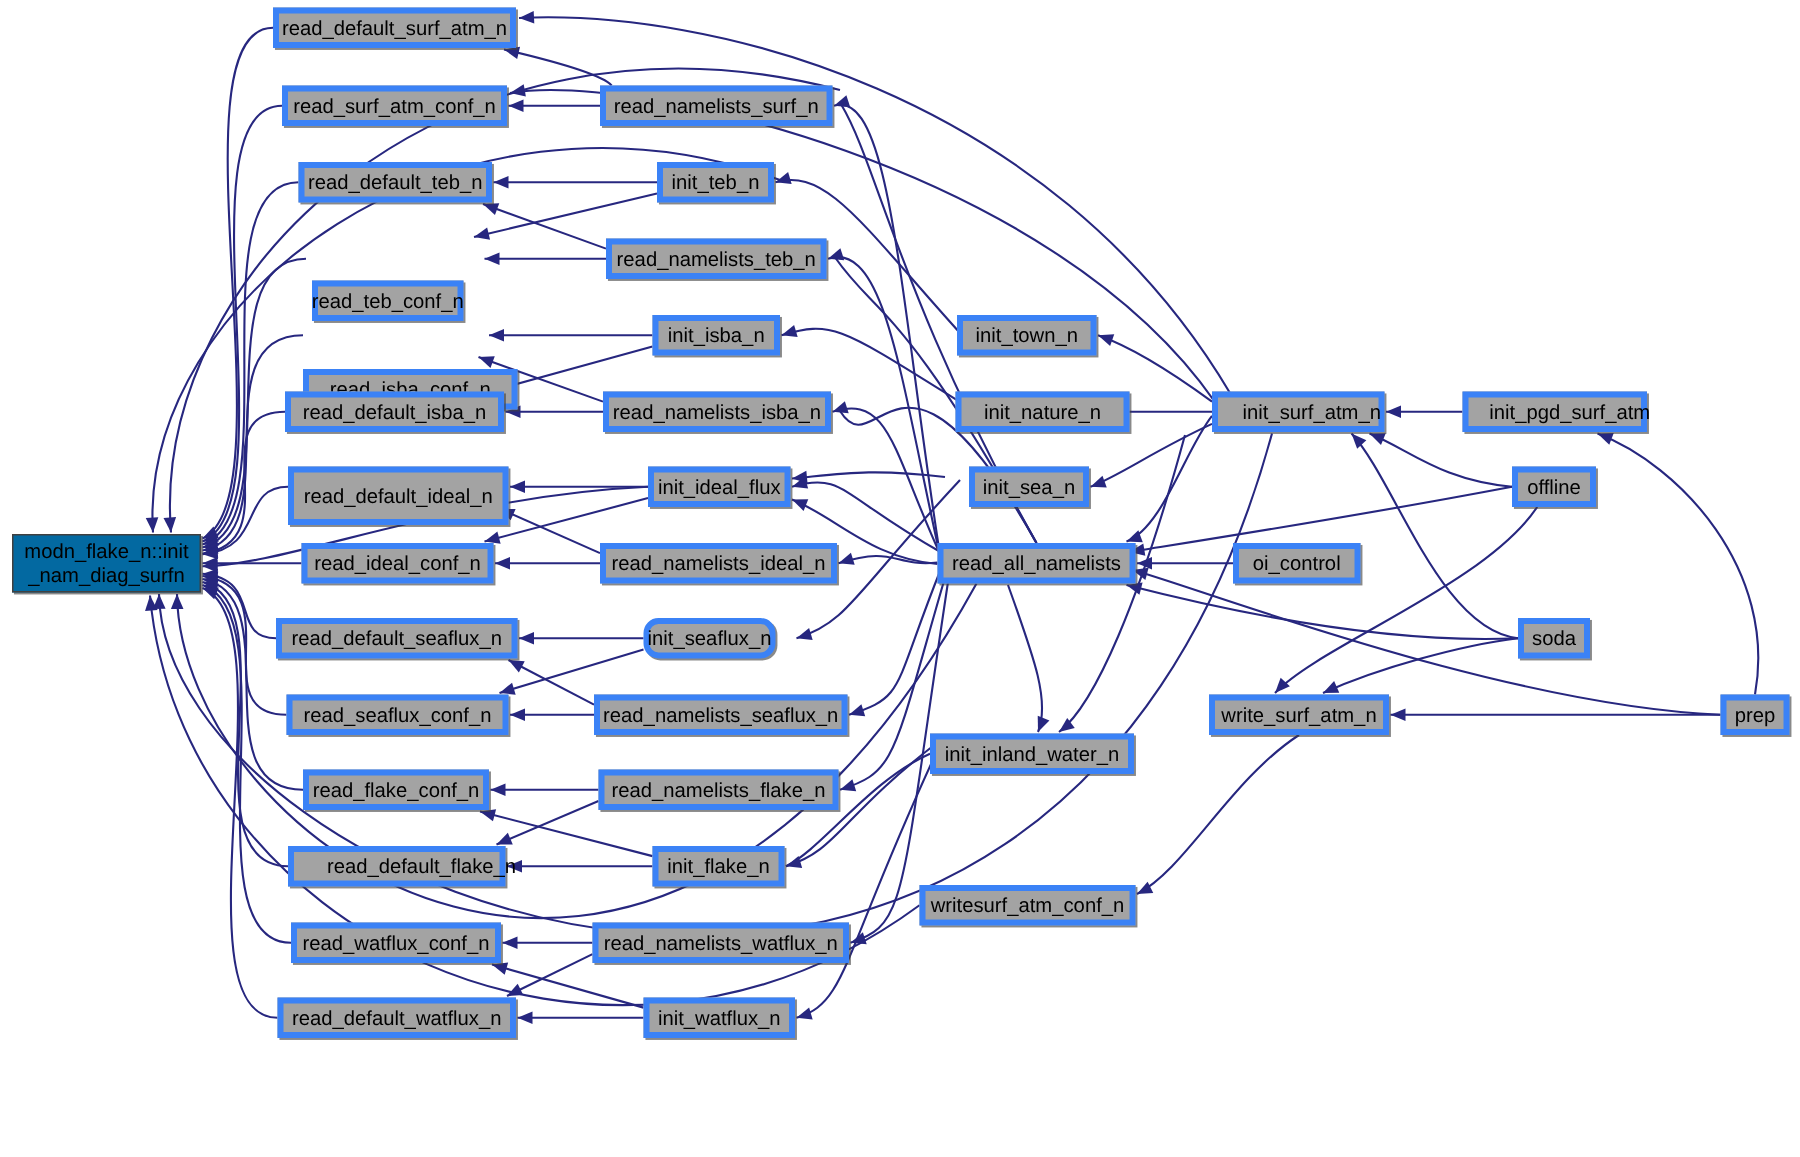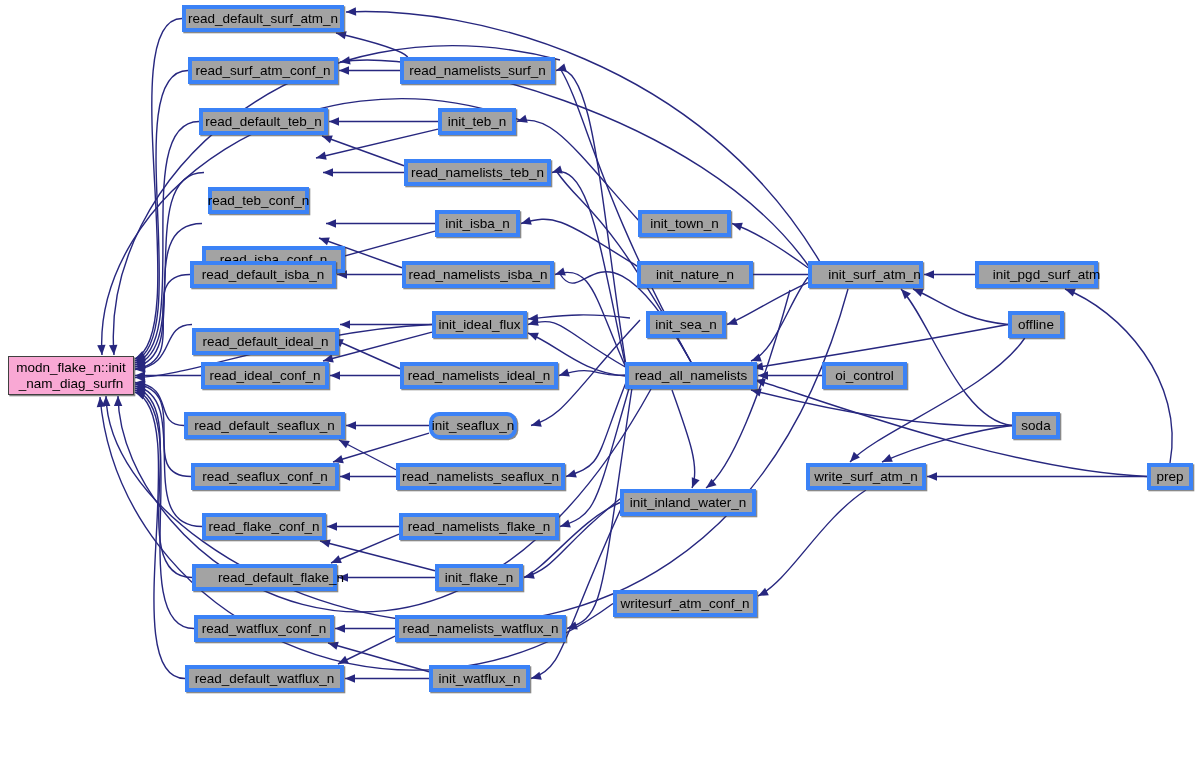--- a/index.html
+++ b/index.html
@@ -43,21 +43,21 @@
     line-height: 1.12;
     display: flex;
     align-items: center;
     justify-content: center;
     text-align: center;
     white-space: pre;
     z-index: 5;
     box-shadow: 1.3px 1.3px 0 rgba(64,64,64,0.62);
   }
   .gnode.root {
-    background: #f9a8d4;
+    background: #0369a1;
     border: 1px solid #404040;
     line-height: 1.18;
   }
 </style>
 </head>
 <body>
 
 <div id="graph-canvas">
   <svg id="graph-svg" viewBox="0 0 1200 771">
     <g id="edges-group">
@@ -240,21 +240,21 @@
       <div class="gnode" style="left: 208px; top: 159px; width: 101px; height: 27px; margin-top: 28px;">read_teb_conf_n</div>
       <div class="gnode" style="left: 404px; top: 159px; width: 147px; height: 27px;">read_namelists_teb_n</div>
       <div class="gnode" style="left: 202px; top: 210px; width: 143px; height: 27px; margin-top: 36px;">read_isba_conf_n</div>
       <div class="gnode" style="left: 435px; top: 210px; width: 85px; height: 27px;">init_isba_n</div>
       <div class="gnode" style="left: 638px; top: 210px; width: 93px; height: 27px;">init_town_n</div>
       <div class="gnode" style="left: 190px; top: 261px; width: 146px; height: 27px;">read_default_isba_n</div>
       <div class="gnode" style="left: 402px; top: 261px; width: 152px; height: 27px;">read_namelists_isba_n</div>
       <div class="gnode" style="left: 637px; top: 261px; width: 116px; height: 27px;">init_nature_n</div>
       <div class="gnode" style="left: 808px; top: 261px; width: 115px; height: 27px; padding-left: 18px;">init_surf_atm_n</div>
       <div class="gnode" style="left: 975px; top: 261px; width: 123px; height: 27px; padding-left: 20px;">init_pgd_surf_atm</div>
-      <div class="gnode" style="left: 192px; top: 328px; width: 147px; height: 27px;">read_default_ideal_n</div>
+      <div class="gnode" style="left: 192px; top: 311px; width: 147px; height: 39px;">read_default_ideal_n</div>
       <div class="gnode" style="left: 432px; top: 311px; width: 95px; height: 27px;">init_ideal_flux</div>
       <div class="gnode" style="left: 646px; top: 311px; width: 80px; height: 27px;">init_sea_n</div>
       <div class="gnode" style="left: 1008px; top: 311px; width: 56px; height: 27px;">offline</div>
       <div class="gnode" style="left: 201px; top: 362px; width: 128px; height: 27px;">read_ideal_conf_n</div>
       <div class="gnode" style="left: 400px; top: 362px; width: 158px; height: 27px;">read_namelists_ideal_n</div>
       <div class="gnode" style="left: 625px; top: 362px; width: 132px; height: 27px;">read_all_namelists</div>
       <div class="gnode" style="left: 822px; top: 362px; width: 85px; height: 27px;">oi_control</div>
       <div class="gnode" style="left: 184px; top: 412px; width: 161px; height: 27px;">read_default_seaflux_n</div>
       <div class="gnode" style="left: 429px; top: 412px; width: 88px; height: 27px; border-radius: 10px;">init_seaflux_n</div>
       <div class="gnode" style="left: 1012px; top: 412px; width: 48px; height: 27px;">soda</div>

